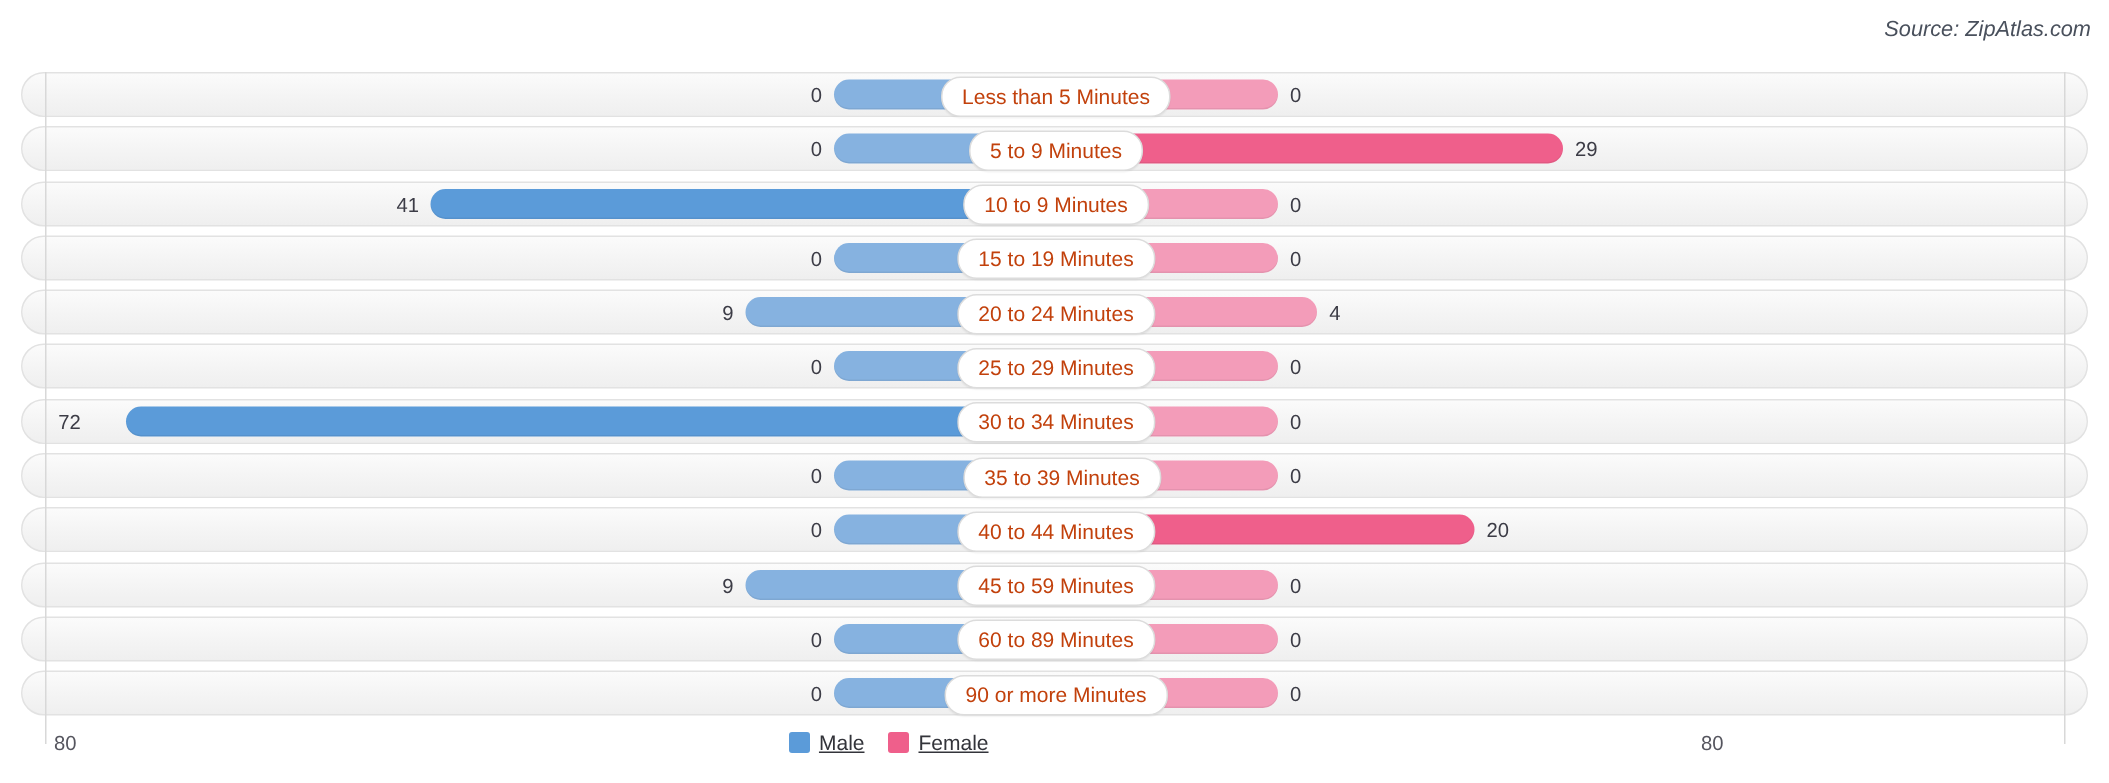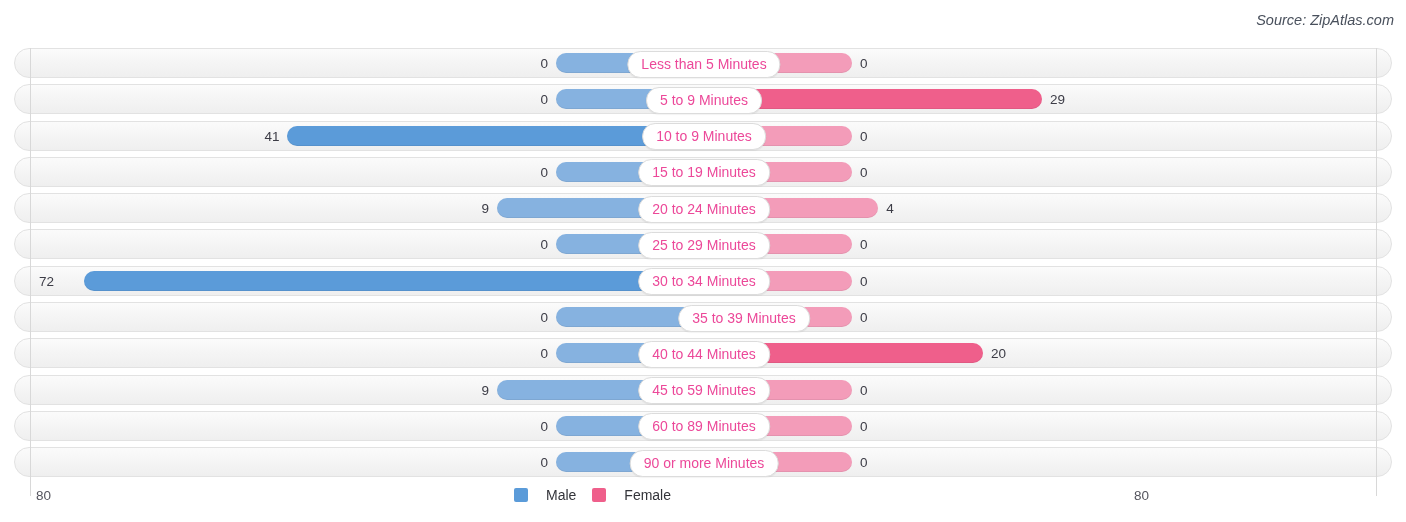--- a/index.html
+++ b/index.html
@@ -118,21 +118,21 @@
     position: absolute;
     top: 1.5px;
     height: 25px;
     line-height: 25px;
     transform: translateX(-50%);
     background: #ffffff;
     border: 1px solid #dcdcdc;
     border-radius: 13px;
     padding: 0 13px;
     font-size: 14px;
-    color: #ec4899;
+    color: #c2410c;
     white-space: nowrap;
     z-index: 3;
     box-shadow: 0 1px 1px rgba(0,0,0,.05);
   }
   
   .footer {
     position: absolute;
     left: 0;
     top: 484px;
     width: 1185px;
@@ -151,23 +151,24 @@
     left: 0; right: 0;
     top: 3px;
     display: flex;
     justify-content: center;
     align-items: center;
     gap: 16px;
   }
   .legend-item {
     display: flex;
     align-items: center;
-    gap: 18px;
+    gap: 6px;
     font-size: 14px;
     color: #33343a;
+    text-decoration: underline;
   }
   .swatch {
     width: 14px;
     height: 14px;
     border-radius: 2px;
     display: inline-block;
   }
 </style>
 </head>
 <body>
@@ -244,21 +245,21 @@
             <div class="val female" style="left: 845px; width: 60px;">0</div>
             <div class="cat-pill" style="left: 689px;">30 to 34 Minutes</div>
           </div>
         </div>
         <div class="row">
           <div class="track">
             <div class="bar male" style="left: 541px; width: 148px;"></div>
             <div class="bar female" style="left: 689px; width: 148px;"></div>
             <div class="val male" style="left: 473px; width: 60px;">0</div>
             <div class="val female" style="left: 845px; width: 60px;">0</div>
-            <div class="cat-pill" style="left: 729px;">35 to 39 Minutes</div>
+            <div class="cat-pill" style="left: 693px;">35 to 39 Minutes</div>
           </div>
         </div>
         <div class="row">
           <div class="track">
             <div class="bar male" style="left: 541px; width: 148px;"></div>
             <div class="bar female strong" style="left: 689px; width: 279px;"></div>
             <div class="val male" style="left: 473px; width: 60px;">0</div>
             <div class="val female" style="left: 976px; width: 60px;">20</div>
             <div class="cat-pill" style="left: 689px;">40 to 44 Minutes</div>
           </div>

